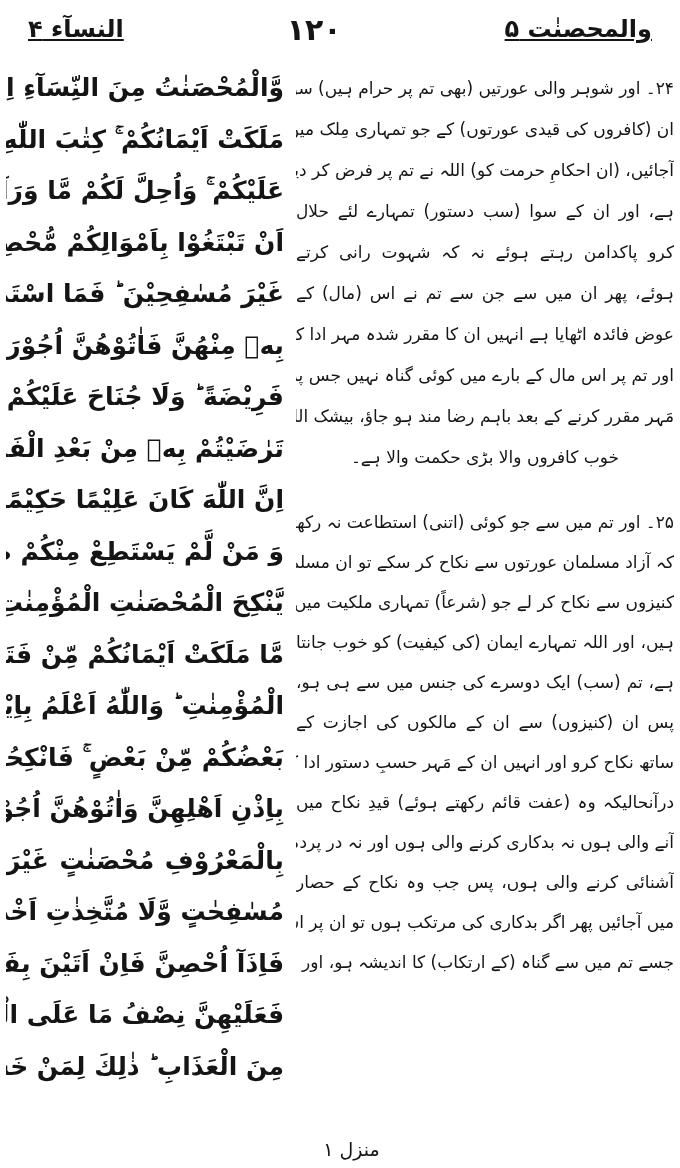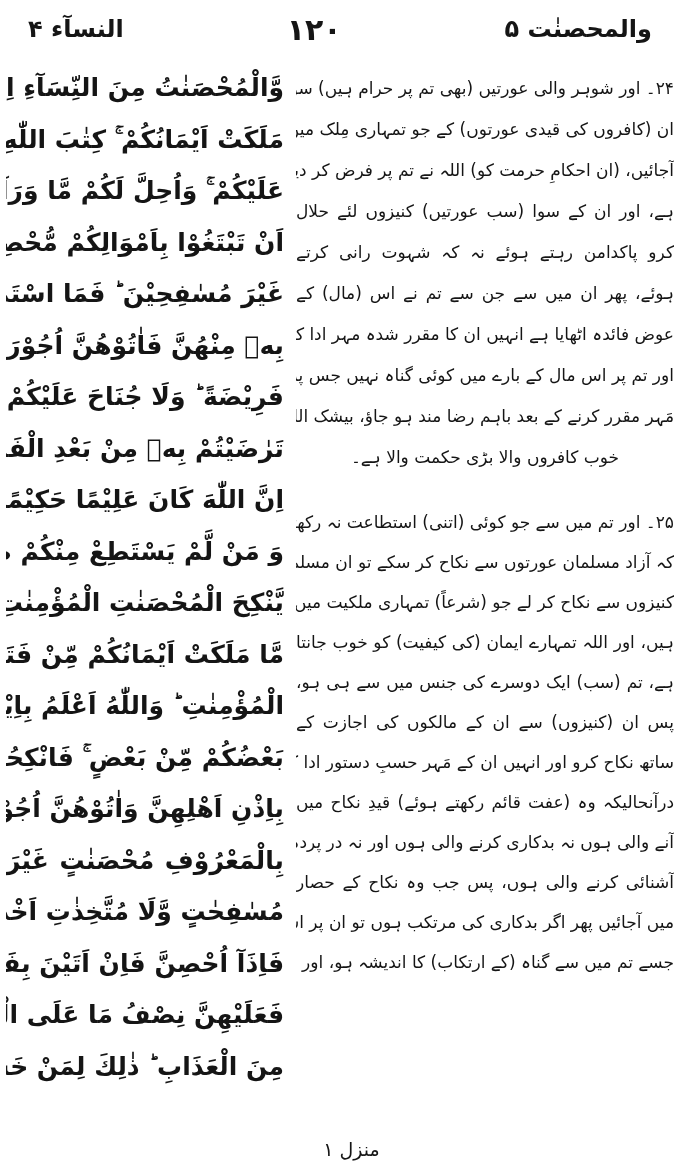--- a/index.html
+++ b/index.html
@@ -28,20 +28,21 @@
     display: flex;
     justify-content: space-between;
     align-items: center;
     padding: 0 28px;
     direction: rtl;
   }
   .hdr-txt {
     font-size: 24px;
     font-weight: bold;
     white-space: nowrap;
+    text-decoration: underline;
   }
   .hdr-center {
     font-size: 30px;
     font-weight: bold;
     letter-spacing: 1px;
   }
 
   
   .columns {
     position: absolute;
@@ -139,21 +140,21 @@
         <div class="arabic-line">مُسٰفِحٰتٍ وَّلَا مُتَّخِذٰتِ اَخْدَانٍ ۚ</div>
         <div class="arabic-line">فَاِذَآ اُحْصِنَّ فَاِنْ اَتَيْنَ بِفَاحِشَةٍ</div>
         <div class="arabic-line">فَعَلَيْهِنَّ نِصْفُ مَا عَلَى الْمُحْصَنٰتِ</div>
         <div class="arabic-line">مِنَ الْعَذَابِ ؕ ذٰلِكَ لِمَنْ خَشِيَ</div>
       </section>
     <section class="urdu-col">
         <div class="urdu-para">
           <div class="urdu-line">۲۴۔ اور شوہر والی عورتیں (بھی تم پر حرام ہیں) سوائے</div>
           <div class="urdu-line">ان (کافروں کی قیدی عورتوں) کے جو تمہاری مِلک میں</div>
           <div class="urdu-line">آجائیں، (ان احکامِ حرمت کو) اللہ نے تم پر فرض کر دیا</div>
-          <div class="urdu-line">ہے، اور ان کے سوا (سب عورتیں) کنیزوں لئے حلال</div>
+          <div class="urdu-line">ہے، اور ان کے سوا (سب دستور) تمہارے لئے حلال</div>
           <div class="urdu-line">کرو پاکدامن رہتے ہوئے نہ کہ شہوت رانی کرتے</div>
           <div class="urdu-line">ہوئے، پھر ان میں سے جن سے تم نے اس (مال) کے</div>
           <div class="urdu-line">عوض فائدہ اٹھایا ہے انہیں ان کا مقرر شدہ مہر ادا کر دو،</div>
           <div class="urdu-line">اور تم پر اس مال کے بارے میں کوئی گناہ نہیں جس پر تم</div>
           <div class="urdu-line">مَہر مقرر کرنے کے بعد باہم رضا مند ہو جاؤ، بیشک اللہ</div>
           <div class="urdu-line center-last">خوب کافروں والا بڑی حکمت والا ہے۔</div>
         </div>
         <div class="urdu-para second">
           <div class="urdu-line">۲۵۔ اور تم میں سے جو کوئی (اتنی) استطاعت نہ رکھتا ہو</div>
           <div class="urdu-line">کہ آزاد مسلمان عورتوں سے نکاح کر سکے تو ان مسلمان</div>

